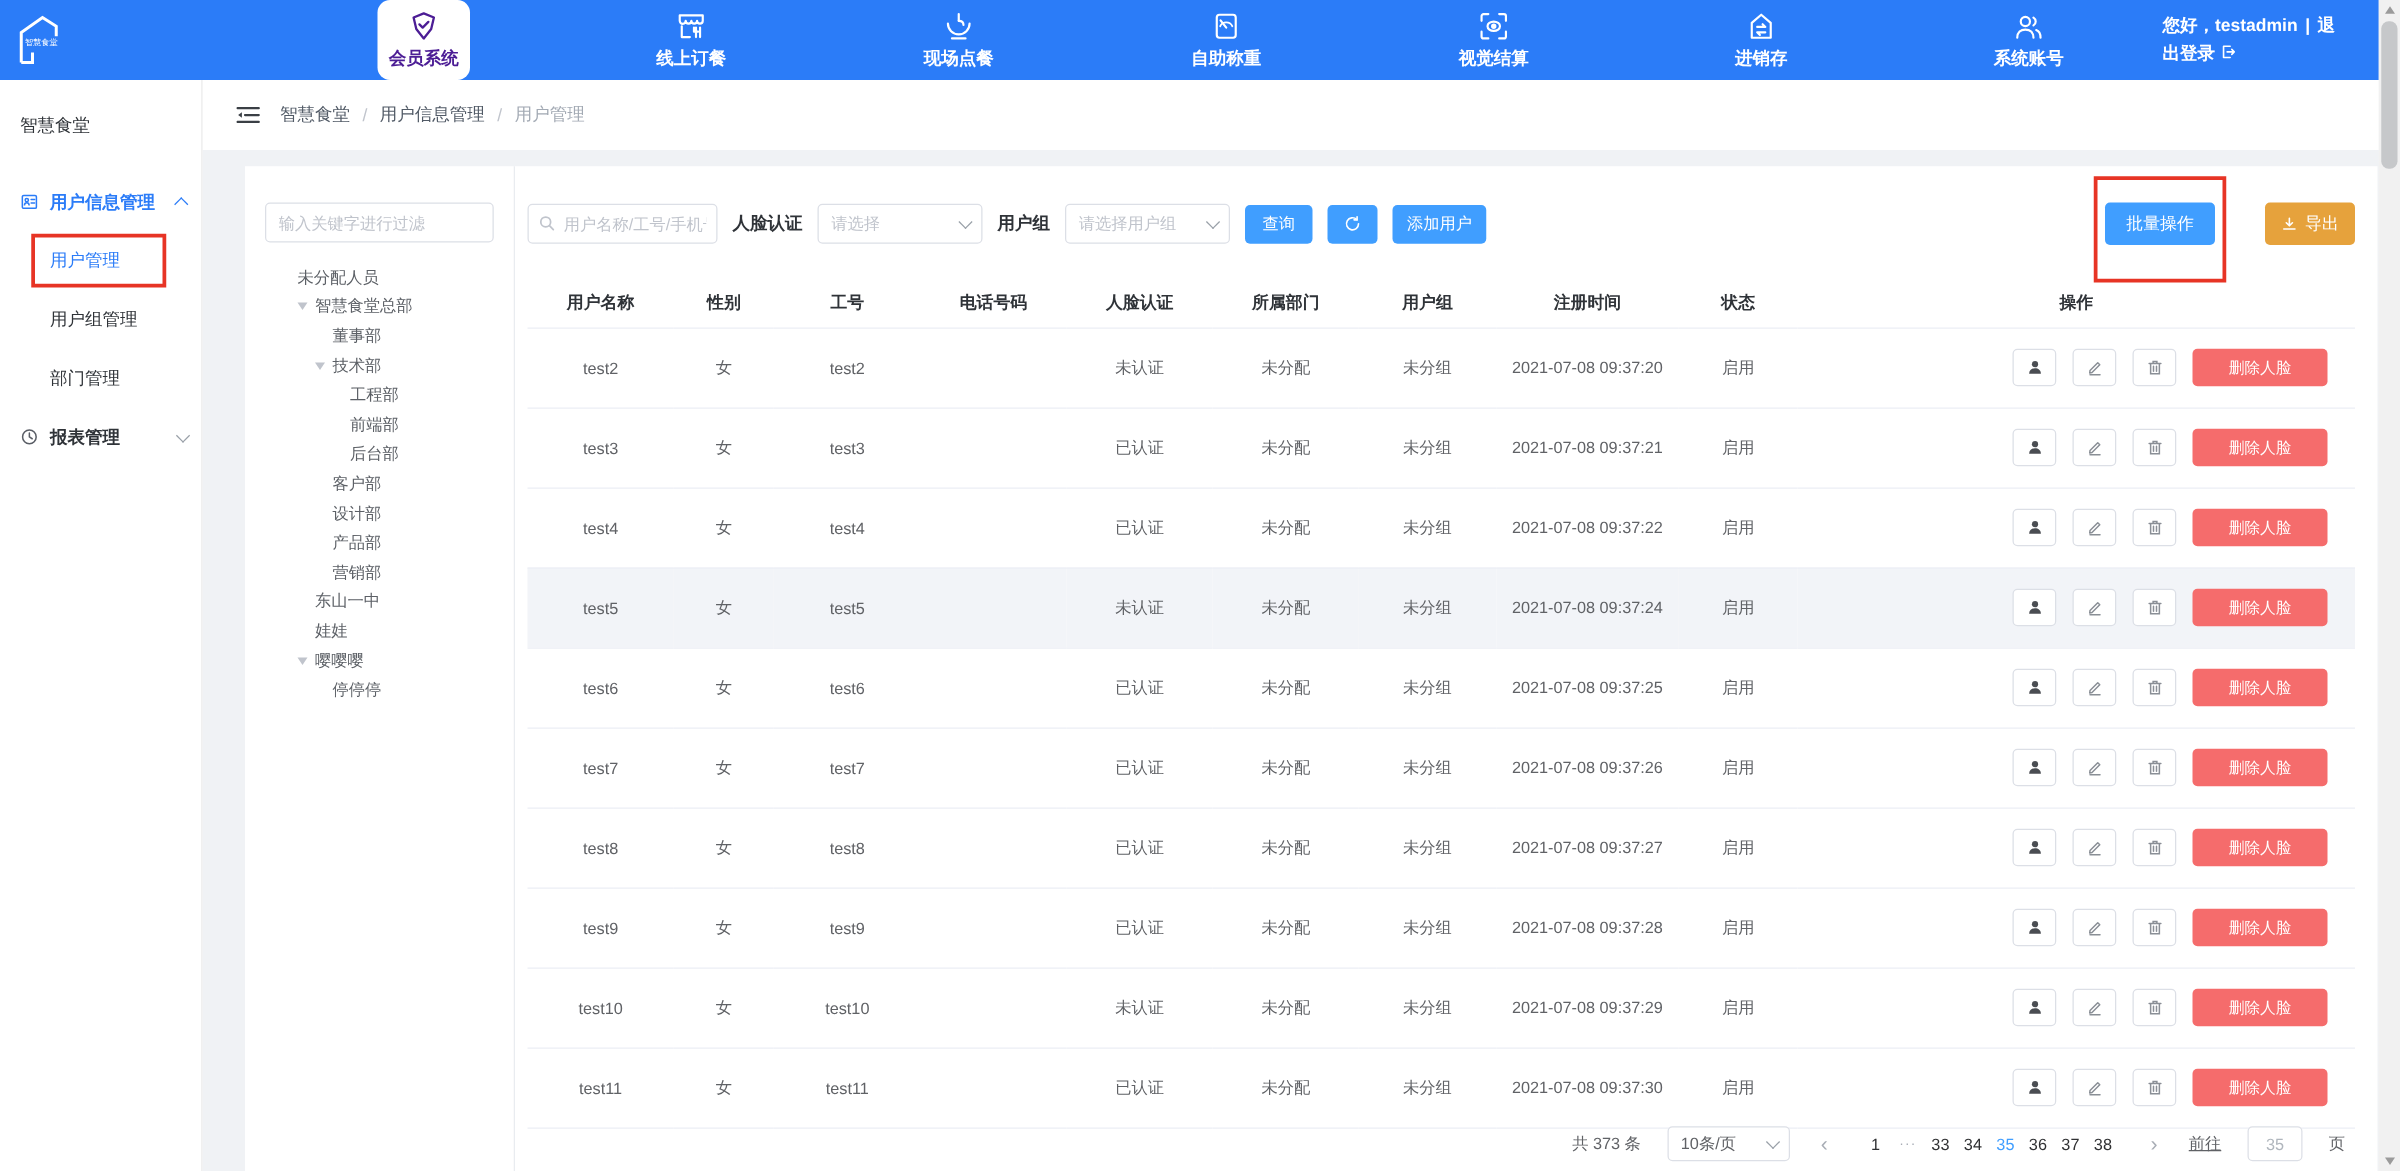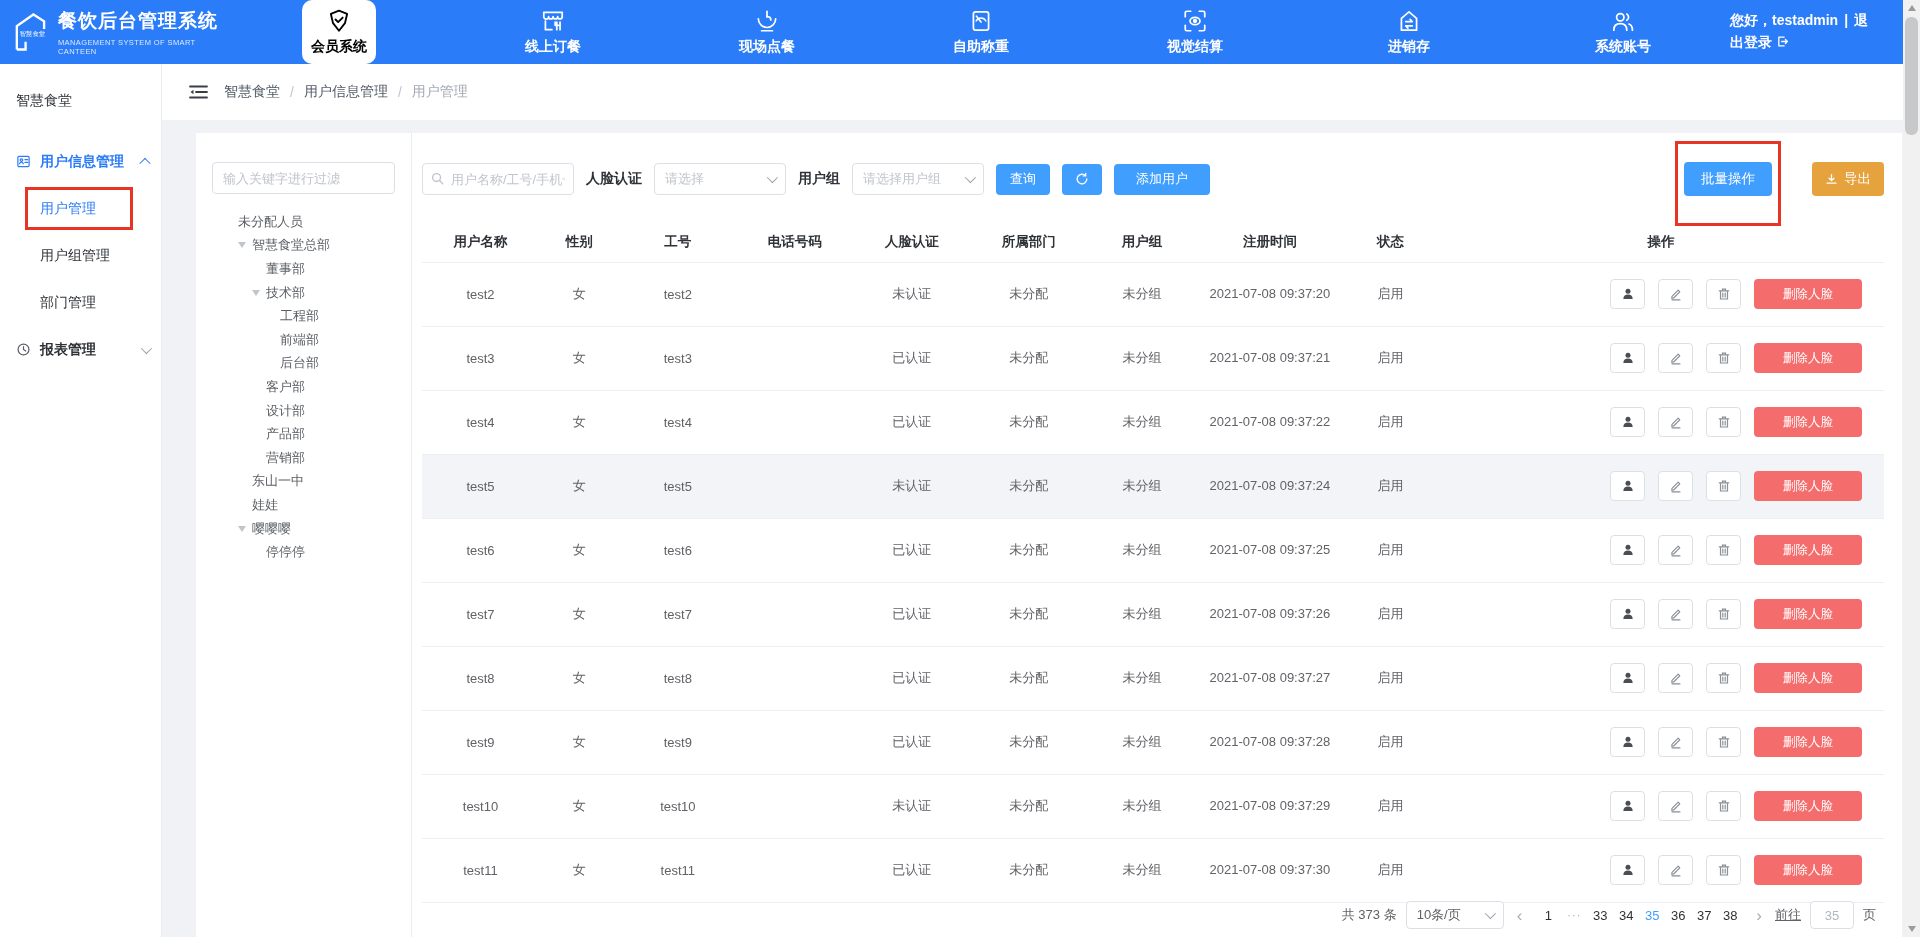--- a/index.html
+++ b/index.html
@@ -9,21 +9,21 @@
   
   .top-header { position:absolute; left:0; top:0; width:1903px; height:64px; background:#2b7cf8; display:flex; align-items:center; z-index:4; }
   .logo-area { display:flex; align-items:center; gap:9px; padding-left:10px; width:232px; flex:0 0 auto; }
   .logo-house { width:40px; height:44px; }
   .logo-text-title { color:#fff; font-size:19px; font-weight:bold; letter-spacing:1px; }
   .logo-text-sub { color:#dce9ff; font-size:7.5px; margin-top:4px; letter-spacing:.4px; }
   .main-nav { display:flex; height:64px; }
   .nav-item { width:214px; height:64px; display:flex; flex-direction:column; align-items:center; justify-content:center; gap:4px; color:#fff; cursor:pointer; }
   .nav-item .nav-label { font-size:14px; font-weight:bold; }
   .nav-item svg { width:26px; height:26px; }
-  .nav-item.active { width:74px; margin:0 70px; background:#fff; color:#000000; border-radius:10px; }
+  .nav-item.active { width:74px; margin:0 70px; background:#fff; color:#4c1d95; border-radius:10px; }
   .user-area { margin-left:auto; margin-right:26px; width:172px; color:#fff; font-size:14px; font-weight:bold; line-height:1.55; }
   .user-area .divider { padding:0 6px; }
   .logout-icon svg { width:13px; height:13px; vertical-align:-1px; }
 
   
   .scrollbar { position:absolute; right:0; top:0; width:17px; height:937px; background:#f1f1f1; z-index:20; }
   .sb-btn { width:17px; height:16px; display:flex; align-items:center; justify-content:center; }
   .sb-tri-up { width:0; height:0; border-left:4px solid transparent; border-right:4px solid transparent; border-bottom:6px solid #9b9b9b; }
   .sb-tri-down { width:0; height:0; border-left:4px solid transparent; border-right:4px solid transparent; border-top:6px solid #9b9b9b; }
   .sb-down { position:absolute; bottom:0; }
@@ -74,63 +74,59 @@
   .search-box input::placeholder { color:#c0c4cc; }
   .search-box svg { position:absolute; left:8px; top:8px; width:15px; height:15px; }
   .f-label { font-size:14px; font-weight:bold; color:#2f3338; white-space:nowrap; }
   .select { width:132px; height:32px; border:1px solid #dcdfe6; border-radius:4px; display:flex; align-items:center; justify-content:space-between; padding:0 10px; cursor:pointer; background:#fff; }
   .select .ph { font-size:13px; color:#c0c4cc; white-space:nowrap; overflow:hidden; }
   .btn { border:none; border-radius:4px; font-size:13px; font-family:inherit; cursor:pointer; display:inline-flex; align-items:center; justify-content:center; }
   .btn-primary { background:#409eff; color:#fff; }
   .btn-query { width:54px; height:31px; }
   .btn-refresh { width:40px; height:31px; }
   .btn-refresh svg { width:14px; height:14px; }
-  .btn-add { width:96px; height:31px; }
+  .btn-add { width:75px; height:31px; }
   .spacer { flex:1; }
   .batch-wrap { position:relative; }
   .btn-batch { width:88px; height:34px; font-size:13.5px; }
   .anno-batch { left:-9px; right:-9px; top:-21px; bottom:-30px; z-index:2; }
   .btn-export { width:72px; height:34px; background:#e6a23c; color:#fff; gap:6px; margin-left:28px; font-size:13.5px; }
   .btn-export svg { width:13px; height:13px; }
 
   
   table.user-table { width:100%; border-collapse:collapse; table-layout:fixed; margin-top:26px; }
   .user-table th { height:40px; font-size:13.5px; font-weight:bold; color:#2f3338; text-align:center; border-bottom:1px solid #ebeef5; }
   .user-table td { height:64px; font-size:13px; color:#606266; text-align:center; border-bottom:1px solid #ebeef5; }
   tr.highlighted td { background:#f2f4f8; }
   .time-span { display:inline-block; width:132px; word-break:break-all; line-height:1.5; }
   .actions-cell { display:flex; align-items:center; justify-content:flex-end; gap:13px; padding-right:22px; }
   .icon-btn { width:35px; height:30px; border:1px solid #dcdfe6; border-radius:4px; background:#fff; display:inline-flex; align-items:center; justify-content:center; cursor:pointer; }
   .icon-btn svg { width:14px; height:14px; }
   .btn-del-face { background:#f56c6c; color:#fff; border:none; border-radius:4px; height:30px; padding:0 29px; font-size:12.5px; cursor:pointer; font-family:inherit; }
 
   
-  .pagination { position:absolute; right:26px; bottom:8px; display:flex; align-items:center; gap:9px; font-size:13px; color:#606266; }
+  .pagination { position:absolute; right:26px; bottom:8px; display:flex; align-items:center; gap:21px; font-size:13px; color:#606266; }
   .page-size-select { width:98px; height:28px; }
   .page-arrow { color:#a8adb5; font-size:17px; padding:0 4px; cursor:pointer; line-height:1; }
   .page-num { min-width:26px; height:28px; display:inline-flex; align-items:center; justify-content:center; font-size:13px; color:#303133; cursor:pointer; }
   .page-num.active { color:#409eff; }
   .page-num.dots { color:#a8adb5; letter-spacing:1px; font-size:11px; }
   .goto-label { margin-left:0;text-decoration:underline; }
   .goto-input { width:44px; height:28px; border:1px solid #dcdfe6; border-radius:4px; text-align:center; font-size:13px; color:#b0b6bd; font-family:inherit; }
 </style>
 </head>
 <body>
 
 <header class="top-header">
   <div class="logo-area">
     <svg class="logo-house" viewBox="0 0 40 44" fill="none" stroke="#fff" stroke-width="2.4">
       <path d="M7 40 V16 L24 4 L35 11 V19"></path>
       <path d="M7 40 H16 V32"></path>
       <text x="10" y="26" font-size="6.5" fill="#fff" stroke="none">智慧食堂</text>
     </svg>
-    <div>
-      <div class="logo-text-title">餐饮后台管理系统</div>
-      <div class="logo-text-sub">MANAGEMENT SYSTEM OF SMART CANTEEN</div>
-    </div>
   </div>
 
   <nav class="main-nav">
     <div class="nav-item active">
       <svg viewBox="0 0 24 24" fill="none" stroke="currentColor" stroke-width="1.7" stroke-linejoin="round" stroke-linecap="round">
         <path d="M12 2.5 L19.5 5.5 L17.5 14 L12 21 L6.5 14 L4.5 5.5 Z"></path>
           <path d="M8.8 10.6 L11.2 13 L15.4 8.8"></path>
       </svg>
       <span class="nav-label">会员系统</span>
     </div>

